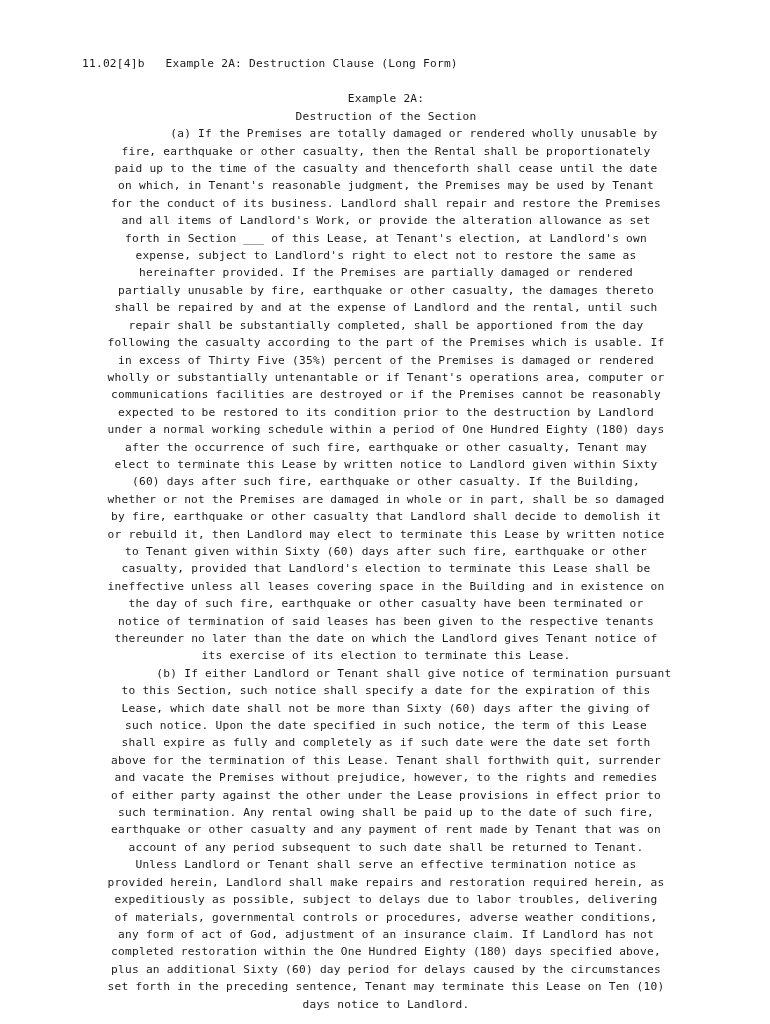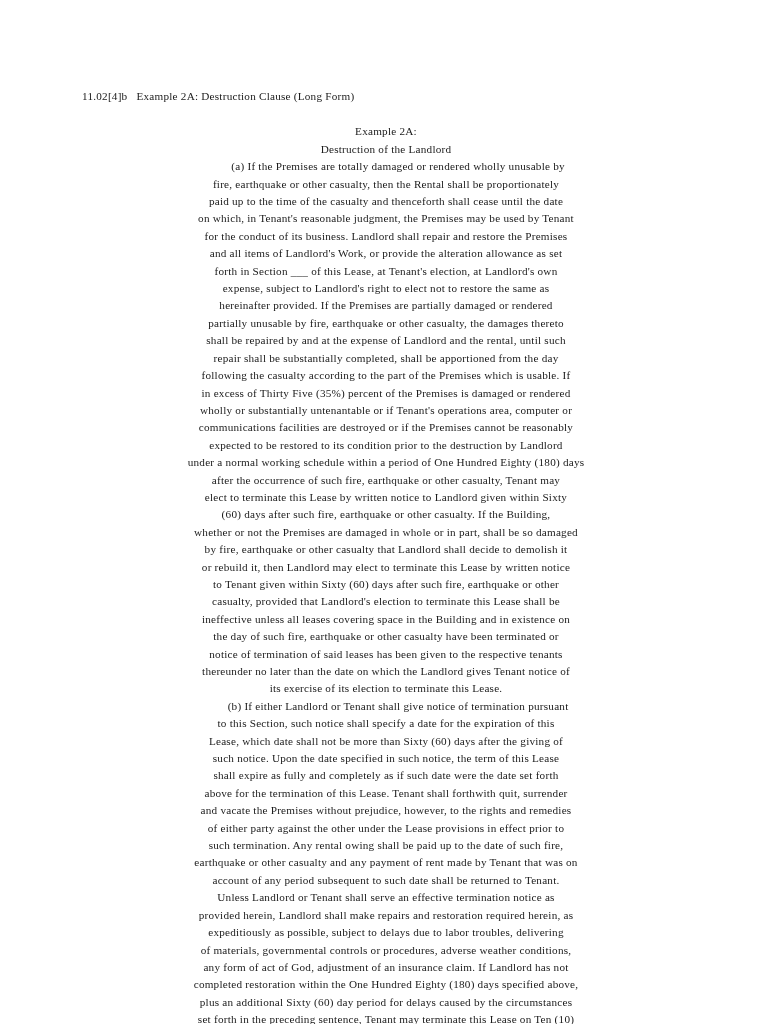--- a/index.html
+++ b/index.html
@@ -10,23 +10,22 @@
   body {
     width: 770px;
     height: 1024px;
     font-family: "DejaVu Sans Mono", "Liberation Mono", monospace;
     color: #1a1a1a;
   }
   .page {
     width: 770px;
     height: 1024px;
     box-sizing: border-box;
-    padding: 88px 80px 0 82px;
+    padding: 55px 80px 0 82px;
     position: relative;
-    font-family: Liberation Serif, serif;
   }
   .doc-line {
     font-size: 11.2px;
     line-height: 17.4px;
     white-space: pre-wrap;
     letter-spacing: 0.02em;
   }
   .heading {
     margin: 0 0 18px 0;
   }
@@ -43,21 +42,21 @@
 </style>
 </head>
 <body>
 
 <div class="page">
 
   <div class="doc-line heading">11.02[4]b   Example 2A: Destruction Clause (Long Form)</div>
 
   <div class="doc-line para">Example 2A:</div>
 
-  <div class="doc-line para block">Destruction of the Landlord</div>
+  <div class="doc-line para block">Destruction of the Section</div>
 
   <div class="doc-line para block">        (a) If the Premises are totally damaged or rendered wholly unusable by
 fire, earthquake or other casualty, then the Rental shall be proportionately
 paid up to the time of the casualty and thenceforth shall cease until the date
 on which, in Tenant's reasonable judgment, the Premises may be used by Tenant
 for the conduct of its business. Landlord shall repair and restore the Premises
 and all items of Landlord's Work, or provide the alteration allowance as set
 forth in Section ___ of this Lease, at Tenant's election, at Landlord's own
 expense, subject to Landlord's right to elect not to restore the same as
 hereinafter provided. If the Premises are partially damaged or rendered

